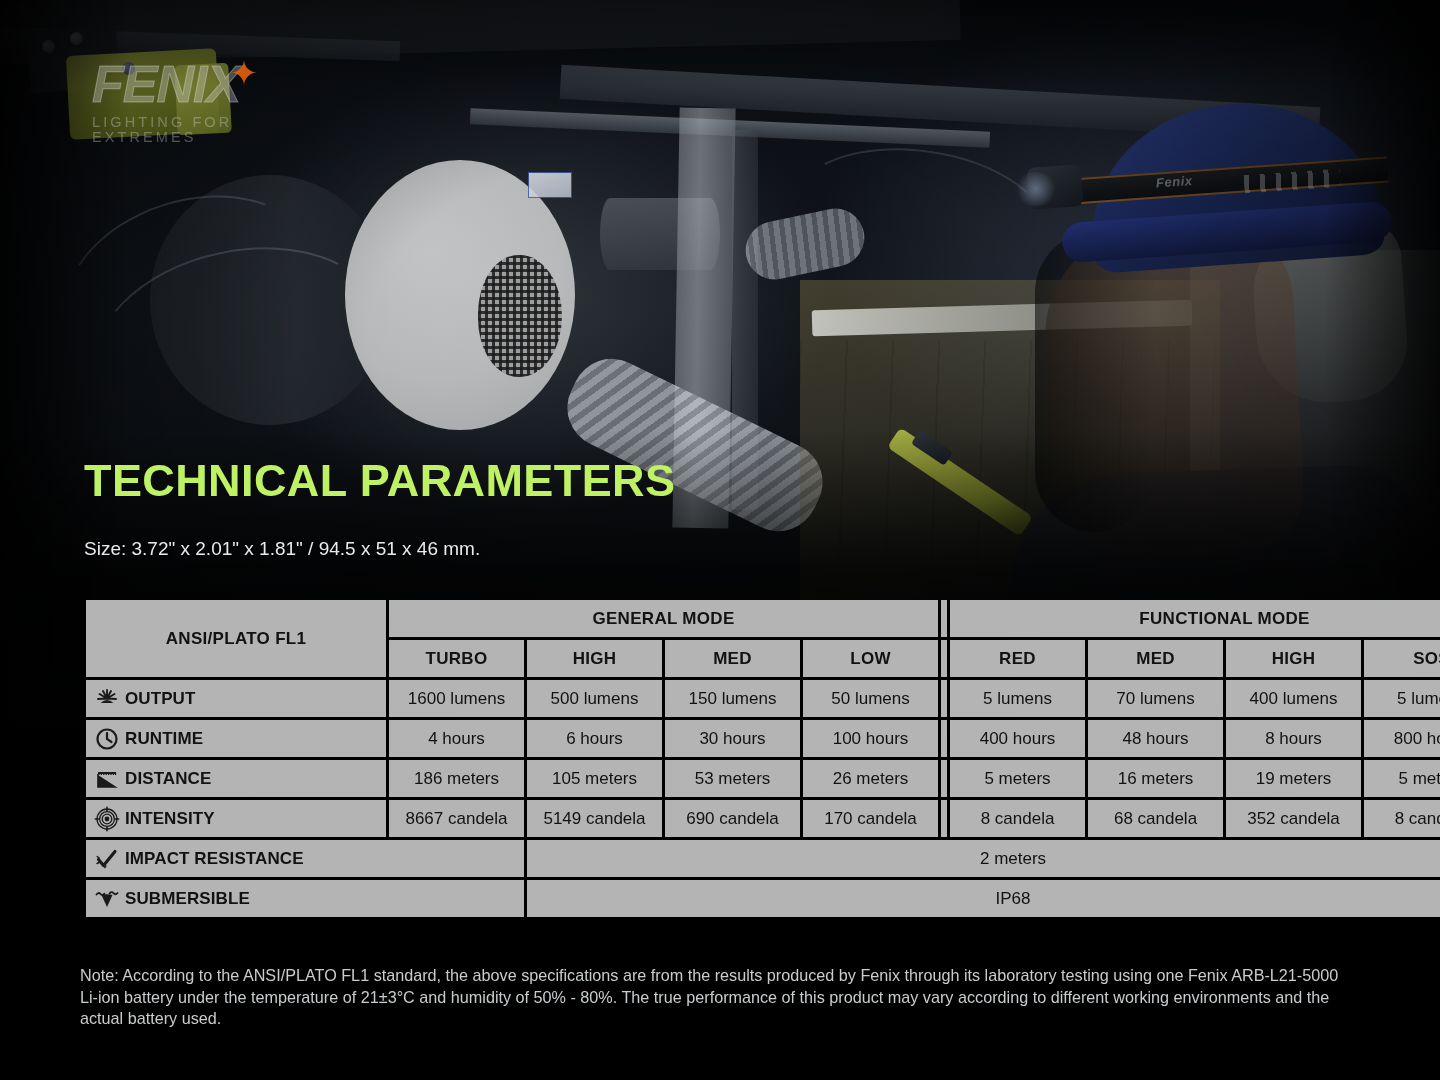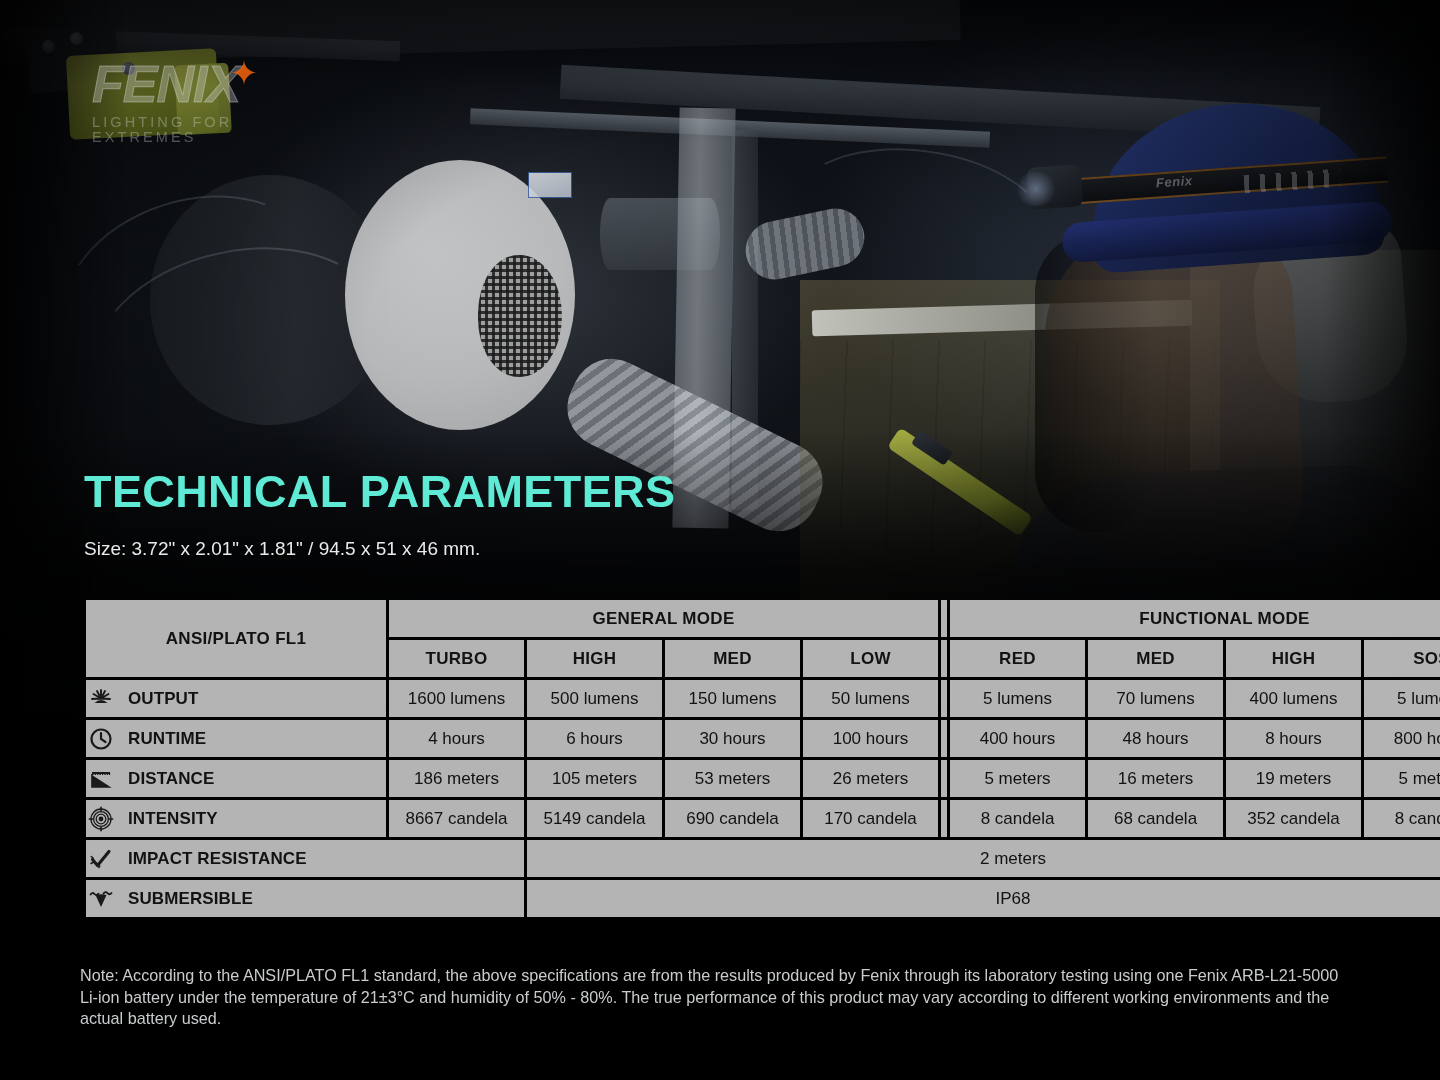--- a/index.html
+++ b/index.html
@@ -311,24 +311,24 @@
     position: absolute; left: 135px; top: -2px; width: 34px; height: 34px;
     color: #e8600d;
     font-size: 34px;
     line-height: 34px;
     text-align: center;
     opacity: .9;
   }
 
   
   .headline {
-    position: absolute; left: 84px; top: 469px;
+    position: absolute; left: 84px; top: 458px;
     font-size: 45px;
     font-weight: bold;
-    color: #5eead4;
+    color: #bef264;
     letter-spacing: 0.4px;
     line-height: 1;
   }
   .specline {
     position: absolute; left: 84px; top: 536px;
     font-size: 19px;
     color: #e8eaec;
     line-height: 25px;
     text-shadow: 0 1px 2px rgba(0,0,0,.9);
   }
@@ -343,21 +343,21 @@
     border-spacing: 3px;
     table-layout: fixed;
   }
   table.spec td {
     background: #b4b4b4;
     color: #121212;
     font-size: 17px;
     text-align: center;
     vertical-align: middle;
     height: 37px;
-    padding: 0 2px;
+    padding: 0 8px;
     white-space: nowrap;
   }
   td.orange {
     background: #ec6608;
     font-weight: bold;
     font-size: 17.5px;
     color: #111;
     letter-spacing: .3px;
   }
   td.rowlabel {
@@ -373,21 +373,21 @@
     text-align: center;
   }
   td.gap {
     background: transparent;
     width: 6px;
     padding: 0;
   }
   .lbl-inner {
     display: flex;
     align-items: center;
-    gap: 14px;
+    gap: 5px;
     white-space: nowrap;
   }
   .ricon {
     width: 26px; height: 26px;
     flex: 0 0 26px;
     display: block;
   }
   .rtext { line-height: 1; }
 
   

